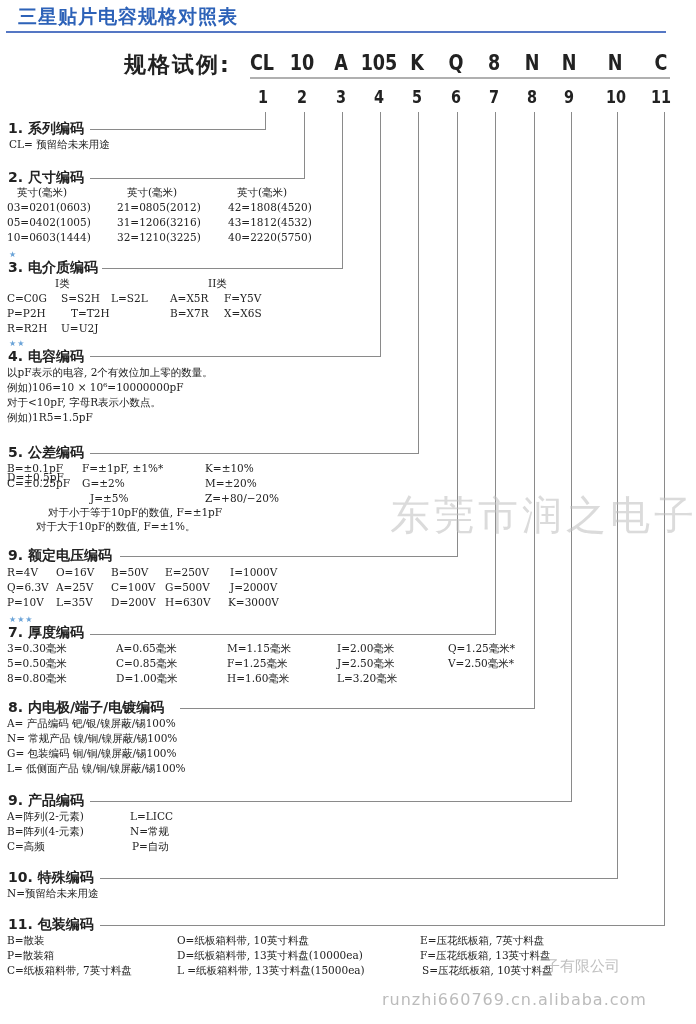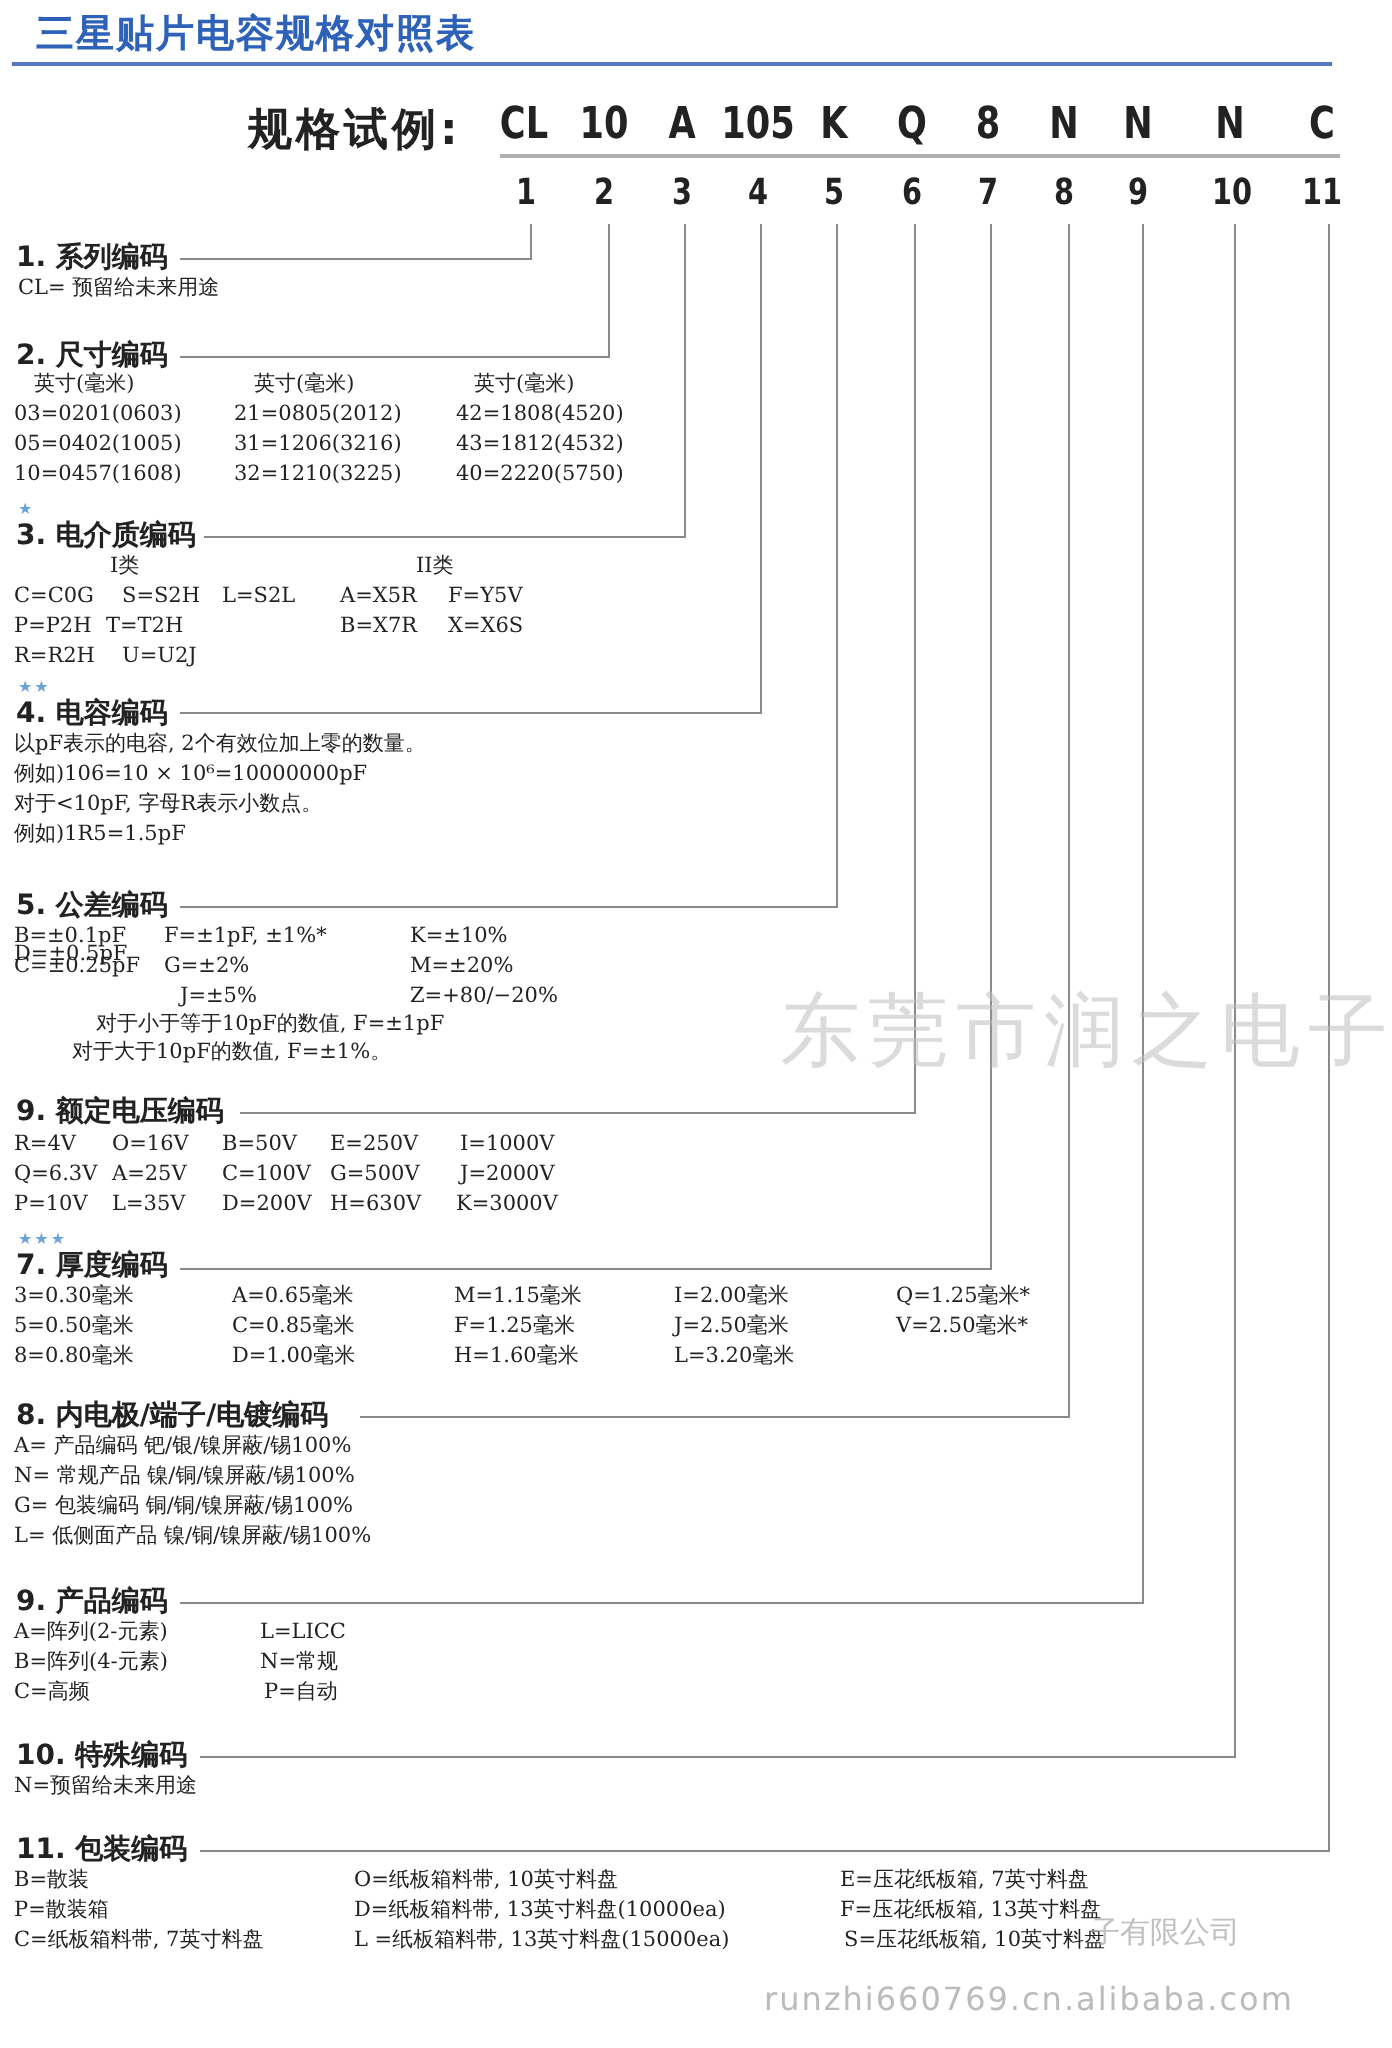--- a/index.html
+++ b/index.html
@@ -89,37 +89,37 @@
 
 <div class="section-h" style="top:120px">1. 系列编码</div>
 <div class="txt" style="left:9px; top:137px">CL= 预留给未来用途</div>
 
 <div class="section-h" style="top:169px">2. 尺寸编码</div>
 <div class="txt" style="left:17px; top:185px">英寸(毫米)</div>
 <div class="txt" style="left:127px; top:185px">英寸(毫米)</div>
 <div class="txt" style="left:237px; top:185px">英寸(毫米)</div>
 <div class="txt" style="left:7px; top:200px">03=0201(0603)</div>
 <div class="txt" style="left:7px; top:215px">05=0402(1005)</div>
-<div class="txt" style="left:7px; top:230px">10=0457(1608)</div>
+<div class="txt" style="left:7px; top:230px">10=0603(1444)</div>
 <div class="txt" style="left:117px; top:200px">21=0805(2012)</div>
 <div class="txt" style="left:117px; top:215px">31=1206(3216)</div>
 <div class="txt" style="left:117px; top:230px">32=1210(3225)</div>
 <div class="txt" style="left:228px; top:200px">42=1808(4520)</div>
 <div class="txt" style="left:228px; top:215px">43=1812(4532)</div>
 <div class="txt" style="left:228px; top:230px">40=2220(5750)</div>
 
 <div class="stars" style="top:250px">★</div>
 <div class="section-h" style="top:259px">3. 电介质编码</div>
 <div class="txt" style="left:55px; top:276px">I类</div>
 <div class="txt" style="left:208px; top:276px">II类</div>
 <div class="txt" style="left:7px; top:291px">C=C0G</div>
 <div class="txt" style="left:7px; top:306px">P=P2H</div>
 <div class="txt" style="left:7px; top:321px">R=R2H</div>
 <div class="txt" style="left:61px; top:291px">S=S2H</div>
-<div class="txt" style="left:53px; top:306px">T=T2H</div>
+<div class="txt" style="left:71px; top:306px">T=T2H</div>
 <div class="txt" style="left:61px; top:321px">U=U2J</div>
 <div class="txt" style="left:111px; top:291px">L=S2L</div>
 <div class="txt" style="left:170px; top:291px">A=X5R</div>
 <div class="txt" style="left:170px; top:306px">B=X7R</div>
 <div class="txt" style="left:224px; top:291px">F=Y5V</div>
 <div class="txt" style="left:224px; top:306px">X=X6S</div>
 
 <div class="stars" style="top:339px">★★</div>
 <div class="section-h" style="top:348px">4. 电容编码</div>
 <div class="txt" style="left:7px; top:365px">以pF表示的电容, 2个有效位加上零的数量。</div>

